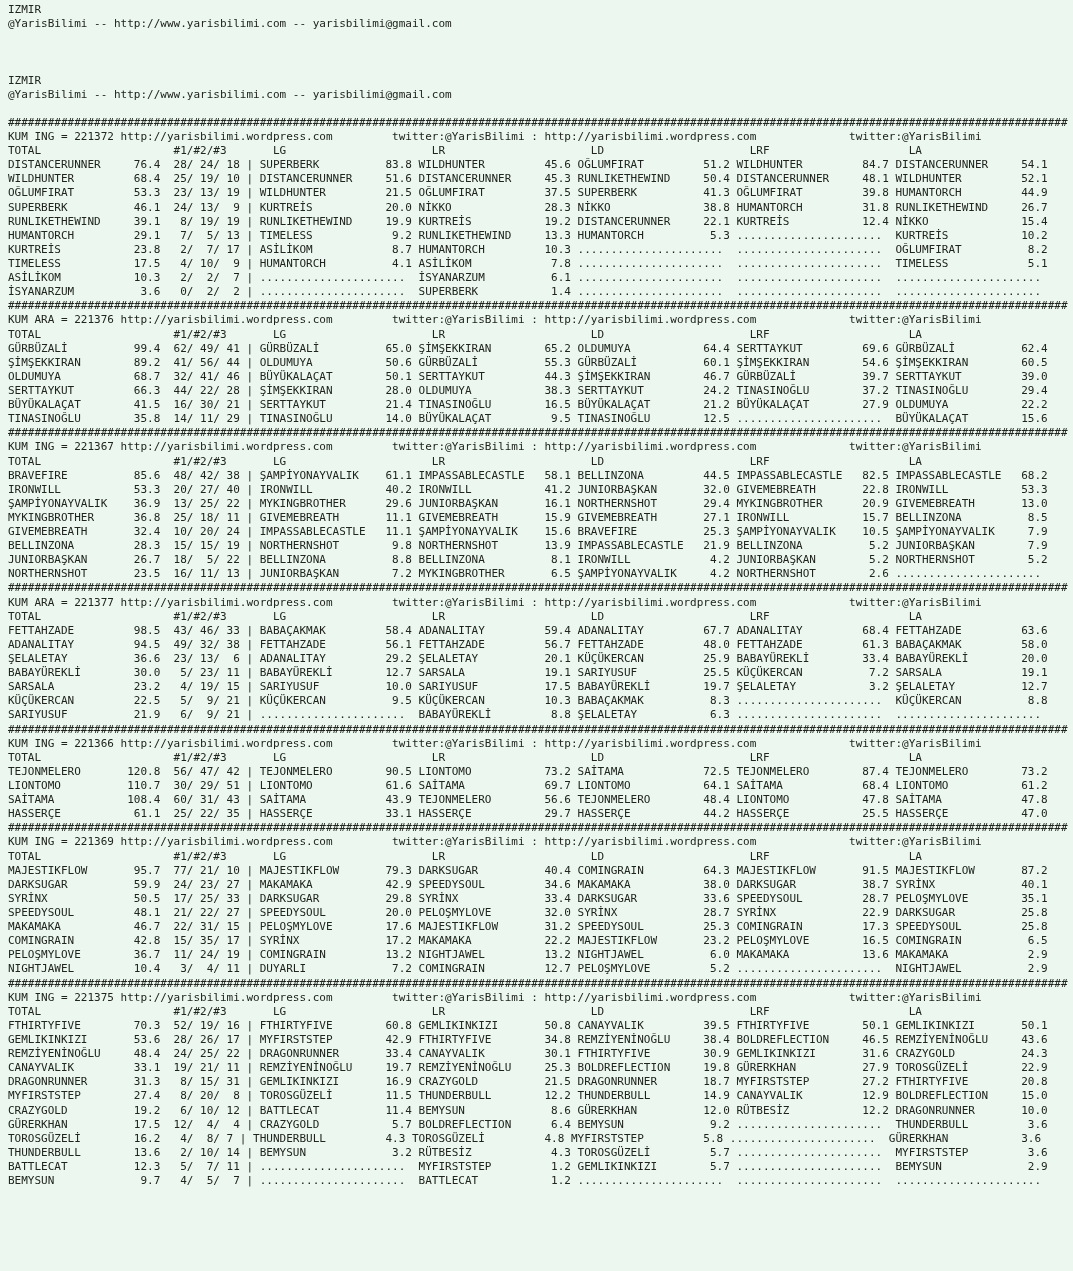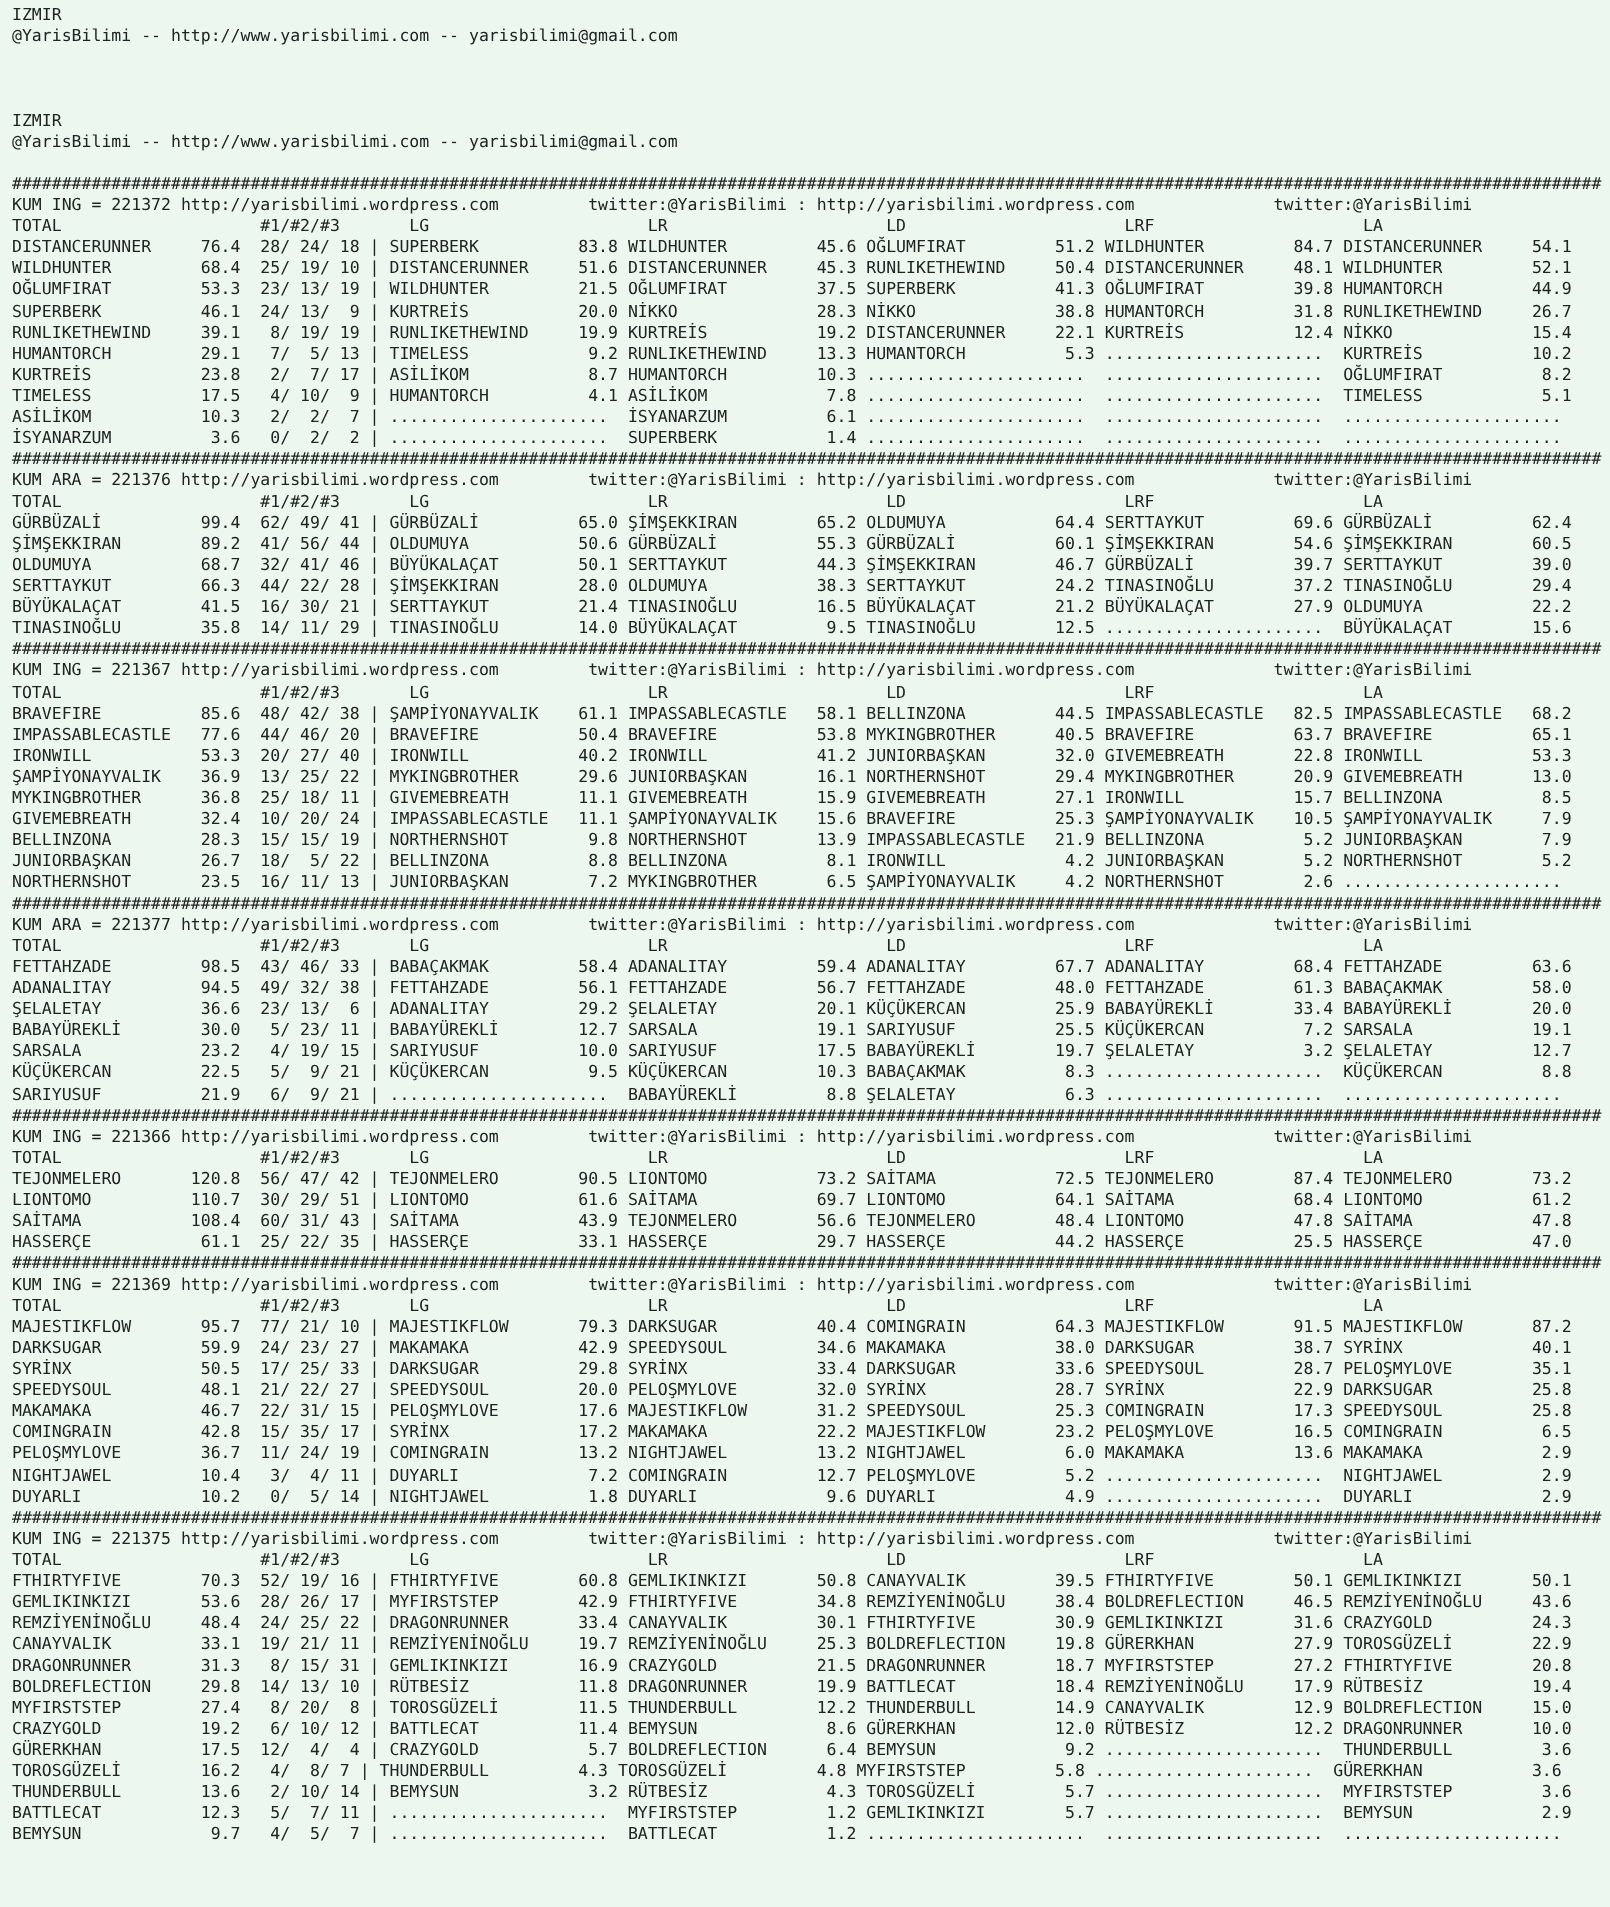--- a/index.html
+++ b/index.html
@@ -44,21 +44,20 @@
       <div class="row">GÜRBÜZALİ          99.4  62/ 49/ 41 | GÜRBÜZALİ          65.0 ŞİMŞEKKIRAN        65.2 OLDUMUYA           64.4 SERTTAYKUT         69.6 GÜRBÜZALİ          62.4 </div>
       <div class="row">ŞİMŞEKKIRAN        89.2  41/ 56/ 44 | OLDUMUYA           50.6 GÜRBÜZALİ          55.3 GÜRBÜZALİ          60.1 ŞİMŞEKKIRAN        54.6 ŞİMŞEKKIRAN        60.5 </div>
       <div class="row">OLDUMUYA           68.7  32/ 41/ 46 | BÜYÜKALAÇAT        50.1 SERTTAYKUT         44.3 ŞİMŞEKKIRAN        46.7 GÜRBÜZALİ          39.7 SERTTAYKUT         39.0 </div>
       <div class="row">SERTTAYKUT         66.3  44/ 22/ 28 | ŞİMŞEKKIRAN        28.0 OLDUMUYA           38.3 SERTTAYKUT         24.2 TINASINOĞLU        37.2 TINASINOĞLU        29.4 </div>
       <div class="row">BÜYÜKALAÇAT        41.5  16/ 30/ 21 | SERTTAYKUT         21.4 TINASINOĞLU        16.5 BÜYÜKALAÇAT        21.2 BÜYÜKALAÇAT        27.9 OLDUMUYA           22.2 </div>
       <div class="row">TINASINOĞLU        35.8  14/ 11/ 29 | TINASINOĞLU        14.0 BÜYÜKALAÇAT         9.5 TINASINOĞLU        12.5 ......................  BÜYÜKALAÇAT        15.6 </div>
       <div class="row">################################################################################################################################################################</div>
       <div class="row">KUM ING = 221367 http://yarisbilimi.wordpress.com         twitter:@YarisBilimi : http://yarisbilimi.wordpress.com              twitter:@YarisBilimi</div>
       <div class="row">TOTAL                    #1/#2/#3       LG                      LR                      LD                      LRF                     LA</div>
       <div class="row">BRAVEFIRE          85.6  48/ 42/ 38 | ŞAMPİYONAYVALIK    61.1 IMPASSABLECASTLE   58.1 BELLINZONA         44.5 IMPASSABLECASTLE   82.5 IMPASSABLECASTLE   68.2 </div>
-      <div class="row">IMPASSABLECASTLE   77.6  44/ 46/ 20 | BRAVEFIRE          50.4 BRAVEFIRE          53.8 MYKINGBROTHER      40.5 BRAVEFIRE          63.7 BRAVEFIRE          65.1 </div>
       <div class="row">IRONWILL           53.3  20/ 27/ 40 | IRONWILL           40.2 IRONWILL           41.2 JUNIORBAŞKAN       32.0 GIVEMEBREATH       22.8 IRONWILL           53.3 </div>
       <div class="row">ŞAMPİYONAYVALIK    36.9  13/ 25/ 22 | MYKINGBROTHER      29.6 JUNIORBAŞKAN       16.1 NORTHERNSHOT       29.4 MYKINGBROTHER      20.9 GIVEMEBREATH       13.0 </div>
       <div class="row">MYKINGBROTHER      36.8  25/ 18/ 11 | GIVEMEBREATH       11.1 GIVEMEBREATH       15.9 GIVEMEBREATH       27.1 IRONWILL           15.7 BELLINZONA          8.5 </div>
       <div class="row">GIVEMEBREATH       32.4  10/ 20/ 24 | IMPASSABLECASTLE   11.1 ŞAMPİYONAYVALIK    15.6 BRAVEFIRE          25.3 ŞAMPİYONAYVALIK    10.5 ŞAMPİYONAYVALIK     7.9 </div>
       <div class="row">BELLINZONA         28.3  15/ 15/ 19 | NORTHERNSHOT        9.8 NORTHERNSHOT       13.9 IMPASSABLECASTLE   21.9 BELLINZONA          5.2 JUNIORBAŞKAN        7.9 </div>
       <div class="row">JUNIORBAŞKAN       26.7  18/  5/ 22 | BELLINZONA          8.8 BELLINZONA          8.1 IRONWILL            4.2 JUNIORBAŞKAN        5.2 NORTHERNSHOT        5.2 </div>
       <div class="row">NORTHERNSHOT       23.5  16/ 11/ 13 | JUNIORBAŞKAN        7.2 MYKINGBROTHER       6.5 ŞAMPİYONAYVALIK     4.2 NORTHERNSHOT        2.6 ......................  </div>
       <div class="row">################################################################################################################################################################</div>
       <div class="row">KUM ARA = 221377 http://yarisbilimi.wordpress.com         twitter:@YarisBilimi : http://yarisbilimi.wordpress.com              twitter:@YarisBilimi</div>
       <div class="row">TOTAL                    #1/#2/#3       LG                      LR                      LD                      LRF                     LA</div>
@@ -80,30 +79,28 @@
       <div class="row">KUM ING = 221369 http://yarisbilimi.wordpress.com         twitter:@YarisBilimi : http://yarisbilimi.wordpress.com              twitter:@YarisBilimi</div>
       <div class="row">TOTAL                    #1/#2/#3       LG                      LR                      LD                      LRF                     LA</div>
       <div class="row">MAJESTIKFLOW       95.7  77/ 21/ 10 | MAJESTIKFLOW       79.3 DARKSUGAR          40.4 COMINGRAIN         64.3 MAJESTIKFLOW       91.5 MAJESTIKFLOW       87.2 </div>
       <div class="row">DARKSUGAR          59.9  24/ 23/ 27 | MAKAMAKA           42.9 SPEEDYSOUL         34.6 MAKAMAKA           38.0 DARKSUGAR          38.7 SYRİNX             40.1 </div>
       <div class="row">SYRİNX             50.5  17/ 25/ 33 | DARKSUGAR          29.8 SYRİNX             33.4 DARKSUGAR          33.6 SPEEDYSOUL         28.7 PELOŞMYLOVE        35.1 </div>
       <div class="row">SPEEDYSOUL         48.1  21/ 22/ 27 | SPEEDYSOUL         20.0 PELOŞMYLOVE        32.0 SYRİNX             28.7 SYRİNX             22.9 DARKSUGAR          25.8 </div>
       <div class="row">MAKAMAKA           46.7  22/ 31/ 15 | PELOŞMYLOVE        17.6 MAJESTIKFLOW       31.2 SPEEDYSOUL         25.3 COMINGRAIN         17.3 SPEEDYSOUL         25.8 </div>
       <div class="row">COMINGRAIN         42.8  15/ 35/ 17 | SYRİNX             17.2 MAKAMAKA           22.2 MAJESTIKFLOW       23.2 PELOŞMYLOVE        16.5 COMINGRAIN          6.5 </div>
       <div class="row">PELOŞMYLOVE        36.7  11/ 24/ 19 | COMINGRAIN         13.2 NIGHTJAWEL         13.2 NIGHTJAWEL          6.0 MAKAMAKA           13.6 MAKAMAKA            2.9 </div>
       <div class="row">NIGHTJAWEL         10.4   3/  4/ 11 | DUYARLI             7.2 COMINGRAIN         12.7 PELOŞMYLOVE         5.2 ......................  NIGHTJAWEL          2.9 </div>
-      <div class="row">DUYARLI            10.2   0/  5/ 14 | NIGHTJAWEL          1.8 DUYARLI             9.6 DUYARLI             4.9 ......................  DUYARLI             2.9 </div>
       <div class="row">################################################################################################################################################################</div>
       <div class="row">KUM ING = 221375 http://yarisbilimi.wordpress.com         twitter:@YarisBilimi : http://yarisbilimi.wordpress.com              twitter:@YarisBilimi</div>
       <div class="row">TOTAL                    #1/#2/#3       LG                      LR                      LD                      LRF                     LA</div>
       <div class="row">FTHIRTYFIVE        70.3  52/ 19/ 16 | FTHIRTYFIVE        60.8 GEMLIKINKIZI       50.8 CANAYVALIK         39.5 FTHIRTYFIVE        50.1 GEMLIKINKIZI       50.1 </div>
       <div class="row">GEMLIKINKIZI       53.6  28/ 26/ 17 | MYFIRSTSTEP        42.9 FTHIRTYFIVE        34.8 REMZİYENİNOĞLU     38.4 BOLDREFLECTION     46.5 REMZİYENİNOĞLU     43.6 </div>
       <div class="row">REMZİYENİNOĞLU     48.4  24/ 25/ 22 | DRAGONRUNNER       33.4 CANAYVALIK         30.1 FTHIRTYFIVE        30.9 GEMLIKINKIZI       31.6 CRAZYGOLD          24.3 </div>
       <div class="row">CANAYVALIK         33.1  19/ 21/ 11 | REMZİYENİNOĞLU     19.7 REMZİYENİNOĞLU     25.3 BOLDREFLECTION     19.8 GÜRERKHAN          27.9 TOROSGÜZELİ        22.9 </div>
       <div class="row">DRAGONRUNNER       31.3   8/ 15/ 31 | GEMLIKINKIZI       16.9 CRAZYGOLD          21.5 DRAGONRUNNER       18.7 MYFIRSTSTEP        27.2 FTHIRTYFIVE        20.8 </div>
-      <div class="row">BOLDREFLECTION     29.8  14/ 13/ 10 | RÜTBESİZ           11.8 DRAGONRUNNER       19.9 BATTLECAT          18.4 REMZİYENİNOĞLU     17.9 RÜTBESİZ           19.4 </div>
       <div class="row">MYFIRSTSTEP        27.4   8/ 20/  8 | TOROSGÜZELİ        11.5 THUNDERBULL        12.2 THUNDERBULL        14.9 CANAYVALIK         12.9 BOLDREFLECTION     15.0 </div>
       <div class="row">CRAZYGOLD          19.2   6/ 10/ 12 | BATTLECAT          11.4 BEMYSUN             8.6 GÜRERKHAN          12.0 RÜTBESİZ           12.2 DRAGONRUNNER       10.0 </div>
       <div class="row">GÜRERKHAN          17.5  12/  4/  4 | CRAZYGOLD           5.7 BOLDREFLECTION      6.4 BEMYSUN             9.2 ......................  THUNDERBULL         3.6 </div>
       <div class="row">TOROSGÜZELİ        16.2   4/  8/ 7 | THUNDERBULL         4.3 TOROSGÜZELİ         4.8 MYFIRSTSTEP         5.8 ......................  GÜRERKHAN           3.6 </div>
       <div class="row">THUNDERBULL        13.6   2/ 10/ 14 | BEMYSUN             3.2 RÜTBESİZ            4.3 TOROSGÜZELİ         5.7 ......................  MYFIRSTSTEP         3.6 </div>
       <div class="row">BATTLECAT          12.3   5/  7/ 11 | ......................  MYFIRSTSTEP         1.2 GEMLIKINKIZI        5.7 ......................  BEMYSUN             2.9 </div>
       <div class="row">BEMYSUN             9.7   4/  5/  7 | ......................  BATTLECAT           1.2 ......................  ......................  ......................  </div>
     </div>
 </div>
 

